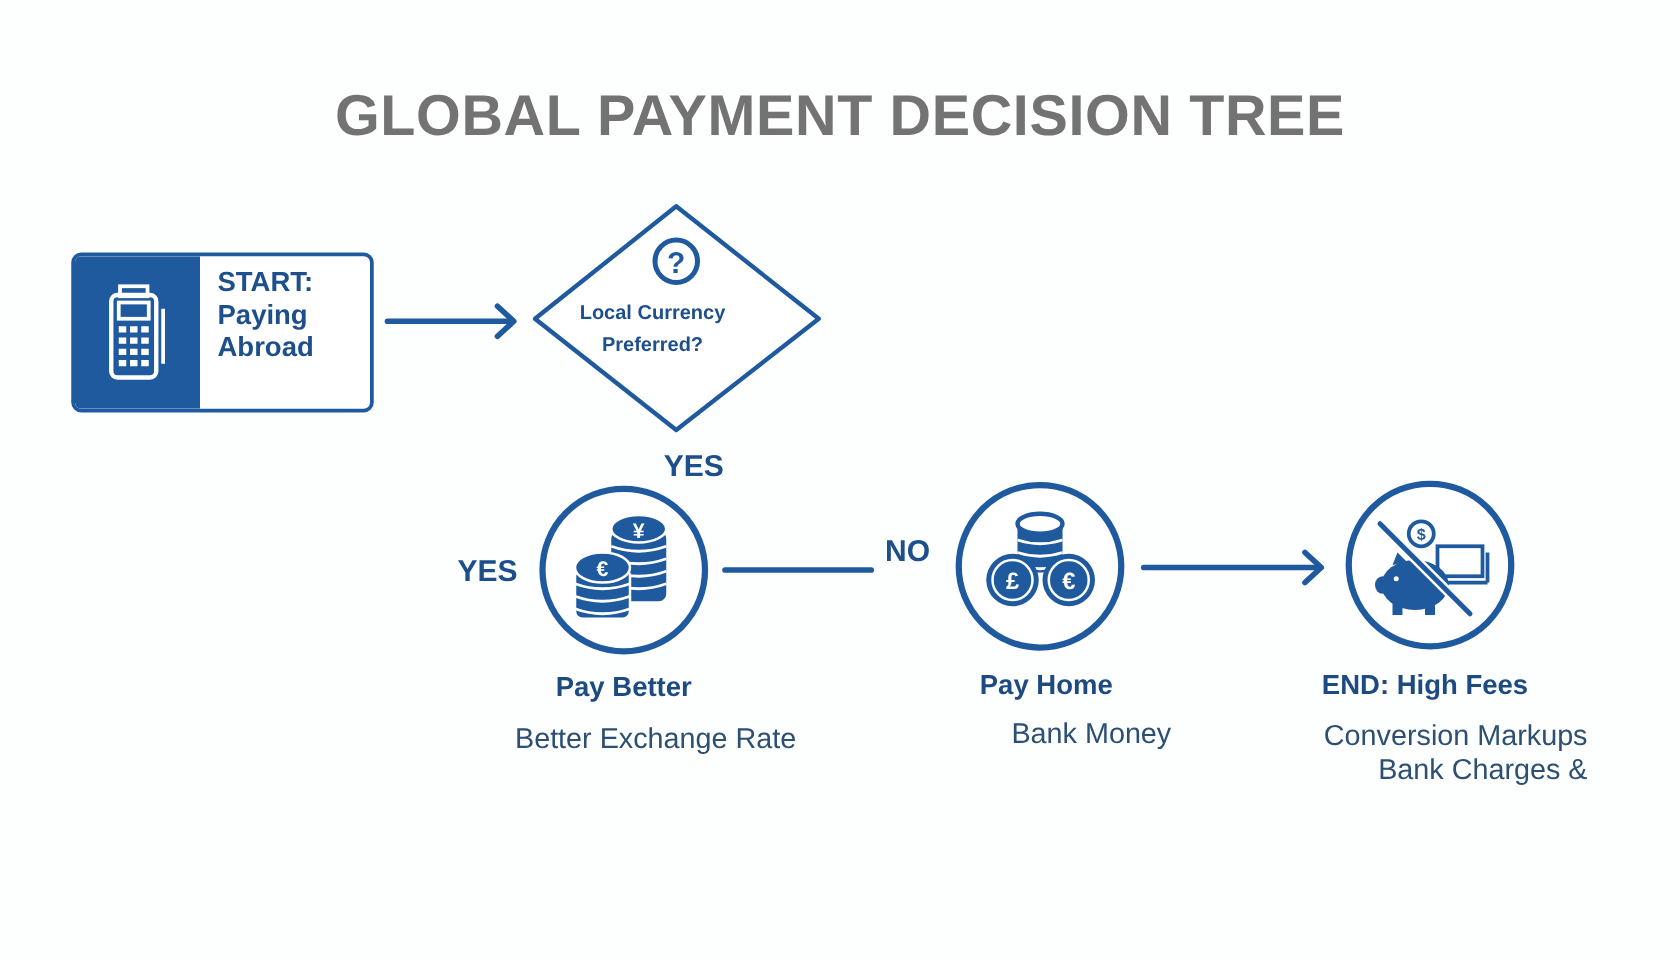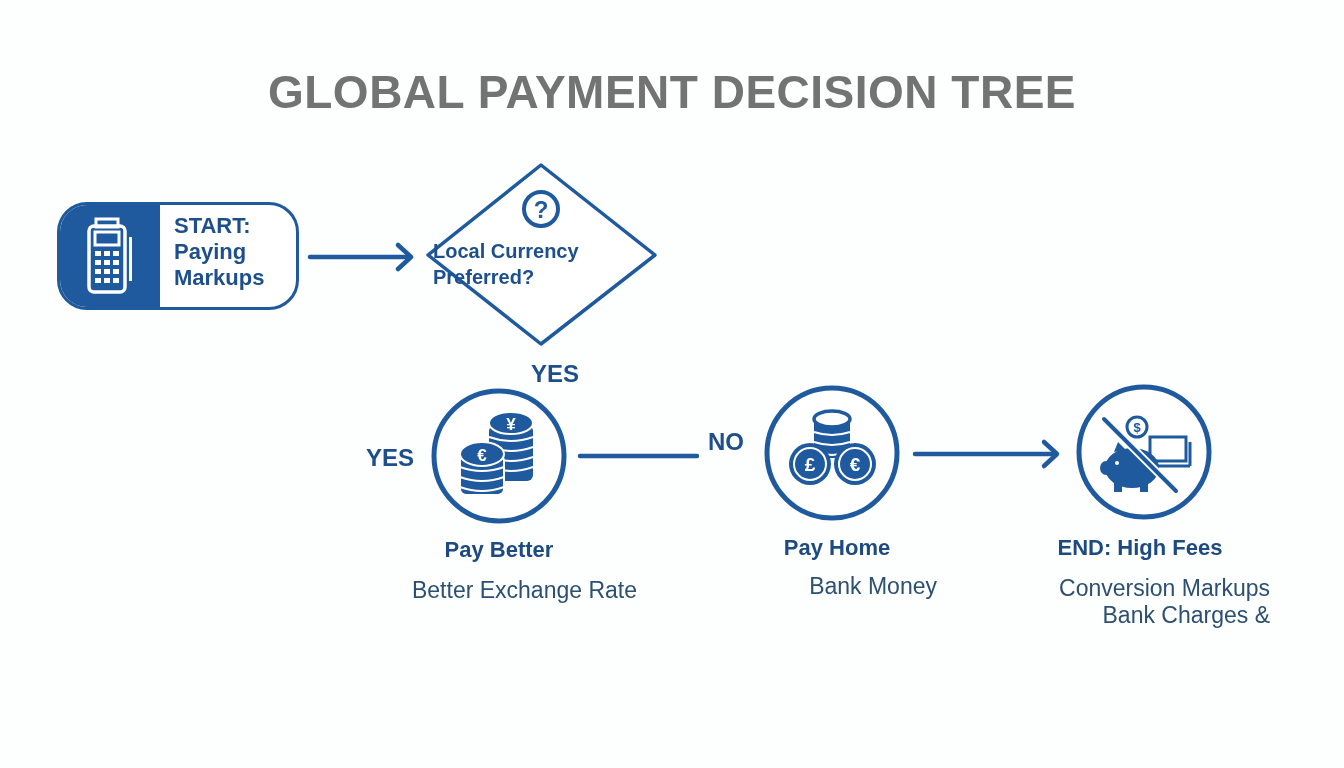--- a/index.html
+++ b/index.html
@@ -10,35 +10,35 @@
     position: relative;
   }
   .abs { position: absolute; }
   .title {
     left: 0; width: 1344px; top: 66px; text-align: center;
     font-size: 46px; font-weight: 700; color: #737373; letter-spacing: 0.5px;
     line-height: 52px;
   }
   svg.canvas { position: absolute; left: 0; top: 0; }
   .start-box {
-    left: 57px; top: 202px; width: 242px; height: 108px;
-    box-sizing: border-box; border: 3px solid #1f5a9e; border-radius: 30px;
+    left: 57px; top: 202px; width: 242px; height: 128px;
+    box-sizing: border-box; border: 3px solid #1f5a9e; border-radius: 8px;
     overflow: hidden; background: #fff; display: flex;
   }
   .start-panel {
     width: 100px; height: 100%; background: #1f5a9e;
     display: flex; align-items: center; justify-content: center;
   }
   .start-text {
     padding-left: 14px; padding-top: 8px; color: #1d4f8c;
     font-size: 22px; font-weight: 700; line-height: 26px;
   }
   .diamond-text {
-    left: 433px; width: 200px; top: 238px; 
-    color: #1d4f8c; font-size: 20px; font-weight: 700; line-height: 26px;
+    left: 422px; width: 200px; top: 238px; text-align: center;
+    color: #1d4f8c; font-size: 16px; font-weight: 700; line-height: 26px;
   }
   .label-yes-lbl, .label-no-lbl {
     color: #1d4f8c; font-weight: 700; font-size: 24px; text-align: right;
   }
   .node-title {
     text-align: center; color: #1d4a80; font-size: 22px; font-weight: 700;
   }
   .node-sub {
     text-align: right; color: #2c4f72; font-size: 23px; line-height: 27px;
   }
@@ -156,21 +156,21 @@
           <rect x="27" y="52" width="6" height="5"></rect>
         <rect x="9" y="61" width="6" height="5"></rect>
           <rect x="18" y="61" width="6" height="5"></rect>
           <rect x="27" y="61" width="6" height="5"></rect>
       </g>
     </svg>
   </div>
   <div class="start-text">
     <div>START:</div>
     <div>Paying</div>
-    <div>Markups</div>
+    <div>Abroad</div>
   </div>
 </div>
 
 <div class="abs diamond-text">
   <div>Local Currency</div>
   <div>Preferred?</div>
 </div>
 
 <div class="abs label-yes-lbl" style="left:531px; top:360px;">YES</div>
 <div class="abs label-yes-lbl" style="left:366px; top:444px;">YES</div>

